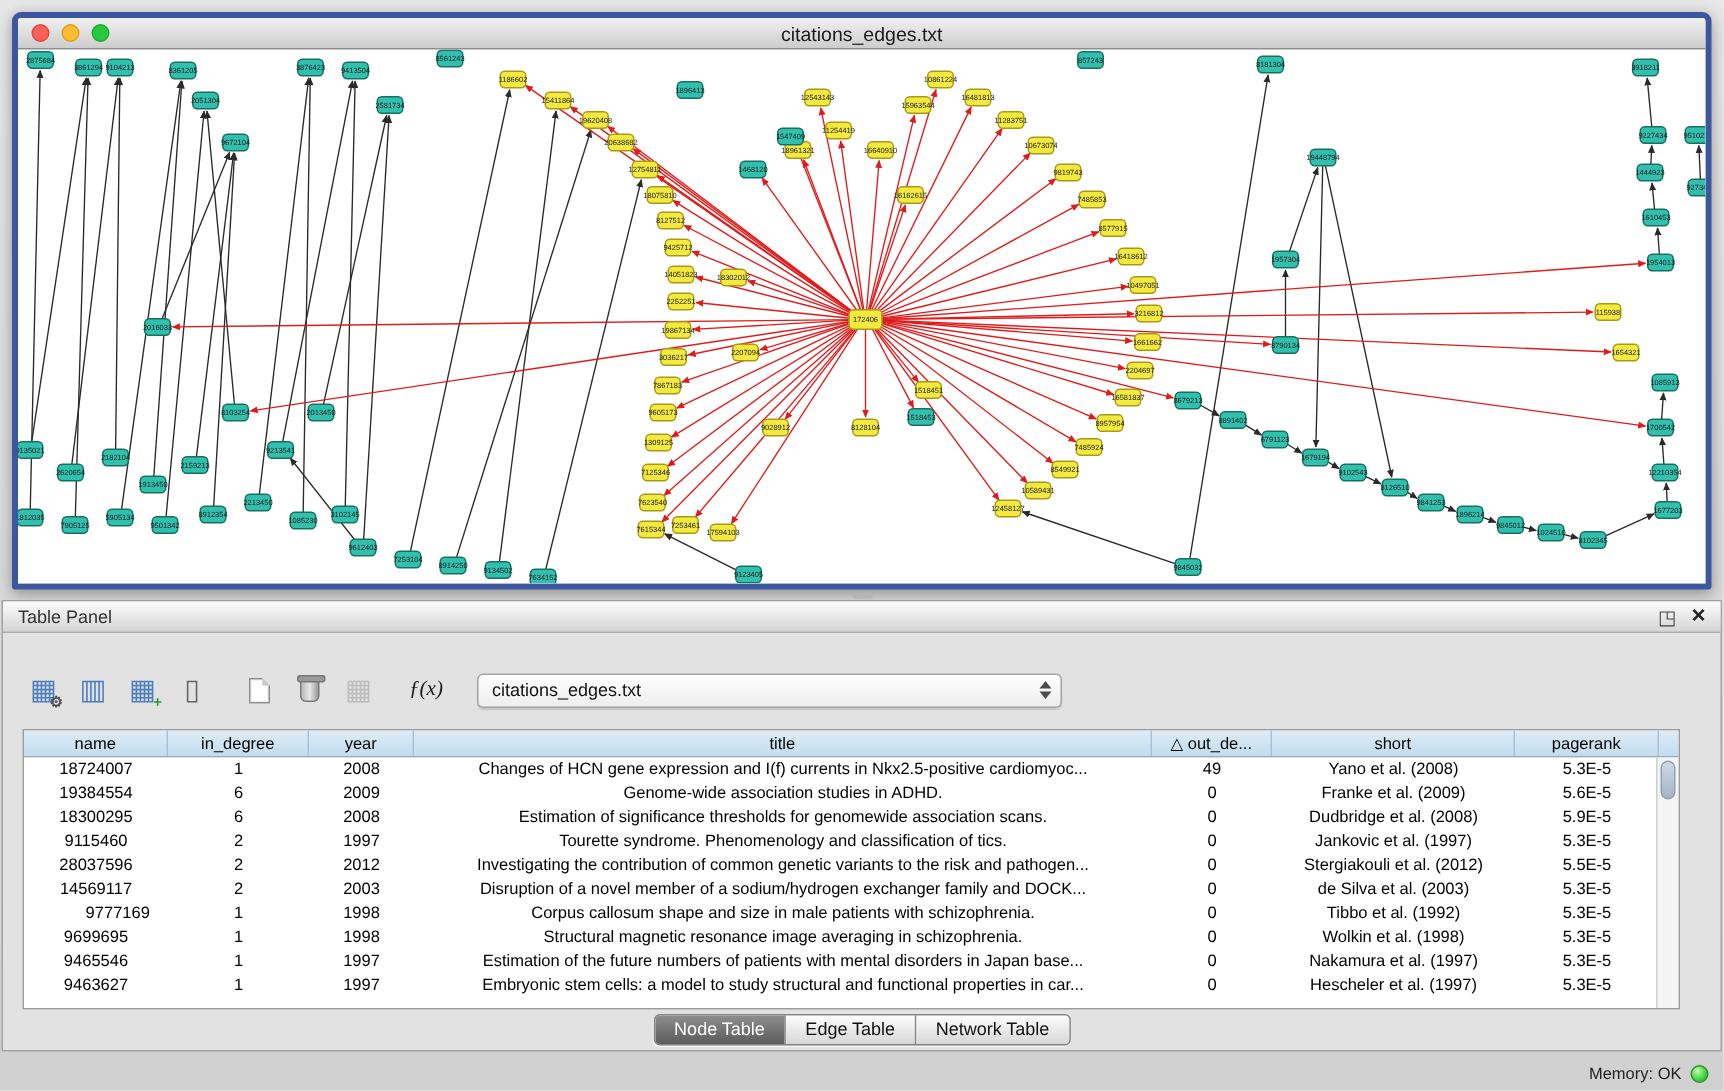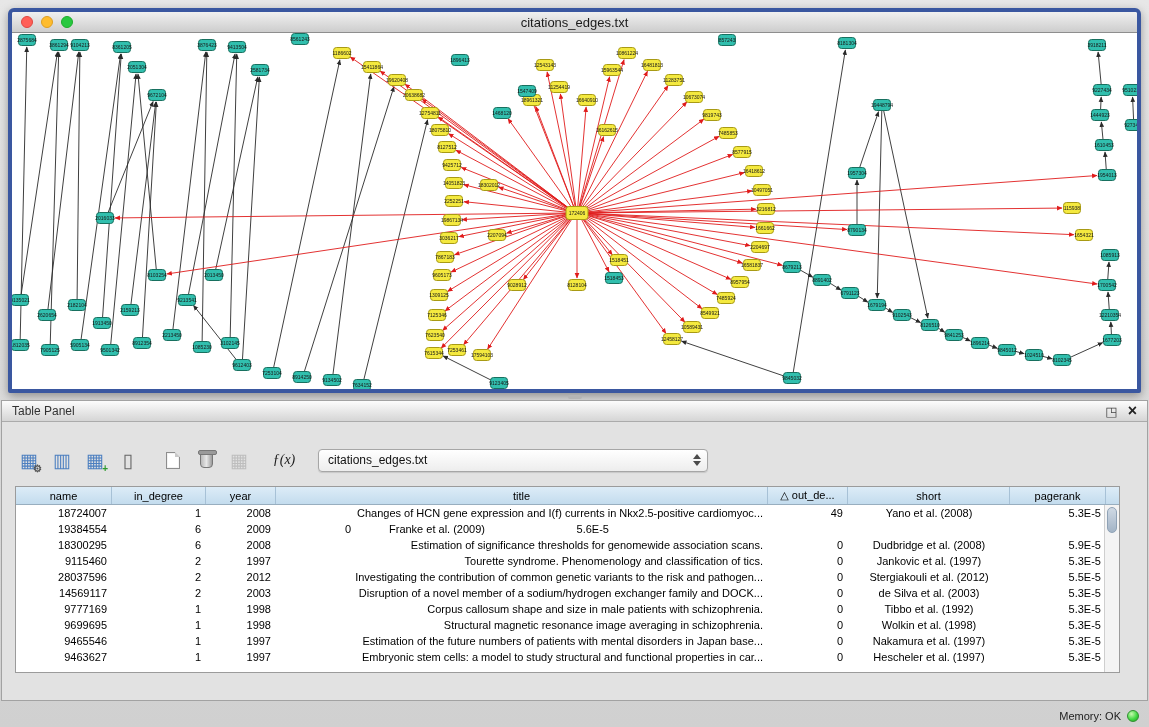--- a/index.html
+++ b/index.html
@@ -58,21 +58,21 @@
     border-top:5px solid #4b4b4b; }
 
   .data-table { position:absolute; left:13px; top:85px; width:1105px; height:187px; background:#fff;
     border:1px solid #9b9b9b; overflow:hidden; }
   .thead { display:flex; height:18px; background:linear-gradient(#ddecf7,#c3dcee); border-bottom:1px solid #98aebf; }
   .th { border-right:1px solid #a7c1d6; font-size:11px; color:#000; display:flex; align-items:center;
     justify-content:center; overflow:hidden; white-space:nowrap; flex:none; }
   .tbody { position:absolute; left:0; top:18px; right:15px; bottom:0; overflow:hidden; }
   .tr { display:flex; height:16px; background:#fff; }
   .td { font-size:11px; line-height:16px; color:#000; padding:0 5px; white-space:nowrap; overflow:hidden; flex:none; }
-  .align-left { text-align:right; } .align-center { text-align:center; }
+  .align-left { text-align:center; } .align-center { text-align:center; }
   .vscroll { position:absolute; right:0; top:18px; bottom:0; width:15px; background:#f4f4f4; border-left:1px solid #cfcfcf; }
   .vthumb { position:absolute; left:2px; top:2px; width:10px; height:26px; border-radius:6px;
     background:linear-gradient(#cfd9e4,#a3b4c6); border:1px solid #8fa2b6; }
 
   .table-tabs { position:absolute; left:50%; transform:translateX(-50%); top:275px; display:flex;
     height:21px; border:1px solid #848484; border-radius:4px; overflow:hidden;
     box-shadow:0 1px 1px rgba(255,255,255,.7); }
   .tab { padding:0 13px; font-size:12px; line-height:19px; color:#111;
     background:linear-gradient(#fdfdfd,#d7d7d7); border-right:1px solid #848484; cursor:default; }
   .tab:last-child { border-right:none; }
@@ -757,20 +757,21 @@
             <div class="td align-left" style="width: 70px;">2008</div>
             <div class="td align-left" style="width: 492px;">Changes of HCN gene expression and I(f) currents in Nkx2.5-positive cardiomyoc...</div>
             <div class="td align-left" style="width: 80px;">49</div>
             <div class="td align-center" style="width: 162px;">Yano et al. (2008)</div>
             <div class="td align-left" style="width: 96px;">5.3E-5</div>
           </div>
           <div class="tr">
             <div class="td align-left" style="width: 96px;">19384554</div>
             <div class="td align-left" style="width: 94px;">6</div>
             <div class="td align-left" style="width: 70px;">2009</div>
+            <div class="td align-left" style="width: 492px;">Genome-wide association studies in ADHD.</div>
             <div class="td align-left" style="width: 80px;">0</div>
             <div class="td align-center" style="width: 162px;">Franke et al. (2009)</div>
             <div class="td align-left" style="width: 96px;">5.6E-5</div>
           </div>
           <div class="tr">
             <div class="td align-left" style="width: 96px;">18300295</div>
             <div class="td align-left" style="width: 94px;">6</div>
             <div class="td align-left" style="width: 70px;">2008</div>
             <div class="td align-left" style="width: 492px;">Estimation of significance thresholds for genomewide association scans.</div>
             <div class="td align-left" style="width: 80px;">0</div>
@@ -839,20 +840,25 @@
             <div class="td align-left" style="width: 80px;">0</div>
             <div class="td align-center" style="width: 162px;">Hescheler et al. (1997)</div>
             <div class="td align-left" style="width: 96px;">5.3E-5</div>
           </div>
         </div>
       <div class="vscroll">
         <div class="vthumb"></div>
       </div>
     </div>
 
+    <div class="table-tabs" id="table-tabs">
+        <div class="tab active">Node Table</div>
+        <div class="tab">Edge Table</div>
+        <div class="tab">Network Table</div>
+      </div>
   </div>
 
   <div class="status-bar">
     <span class="status-label">Memory: OK</span>
     <span class="mem-dot"></span>
   </div>
 
 </div>
 
 </body></html>

